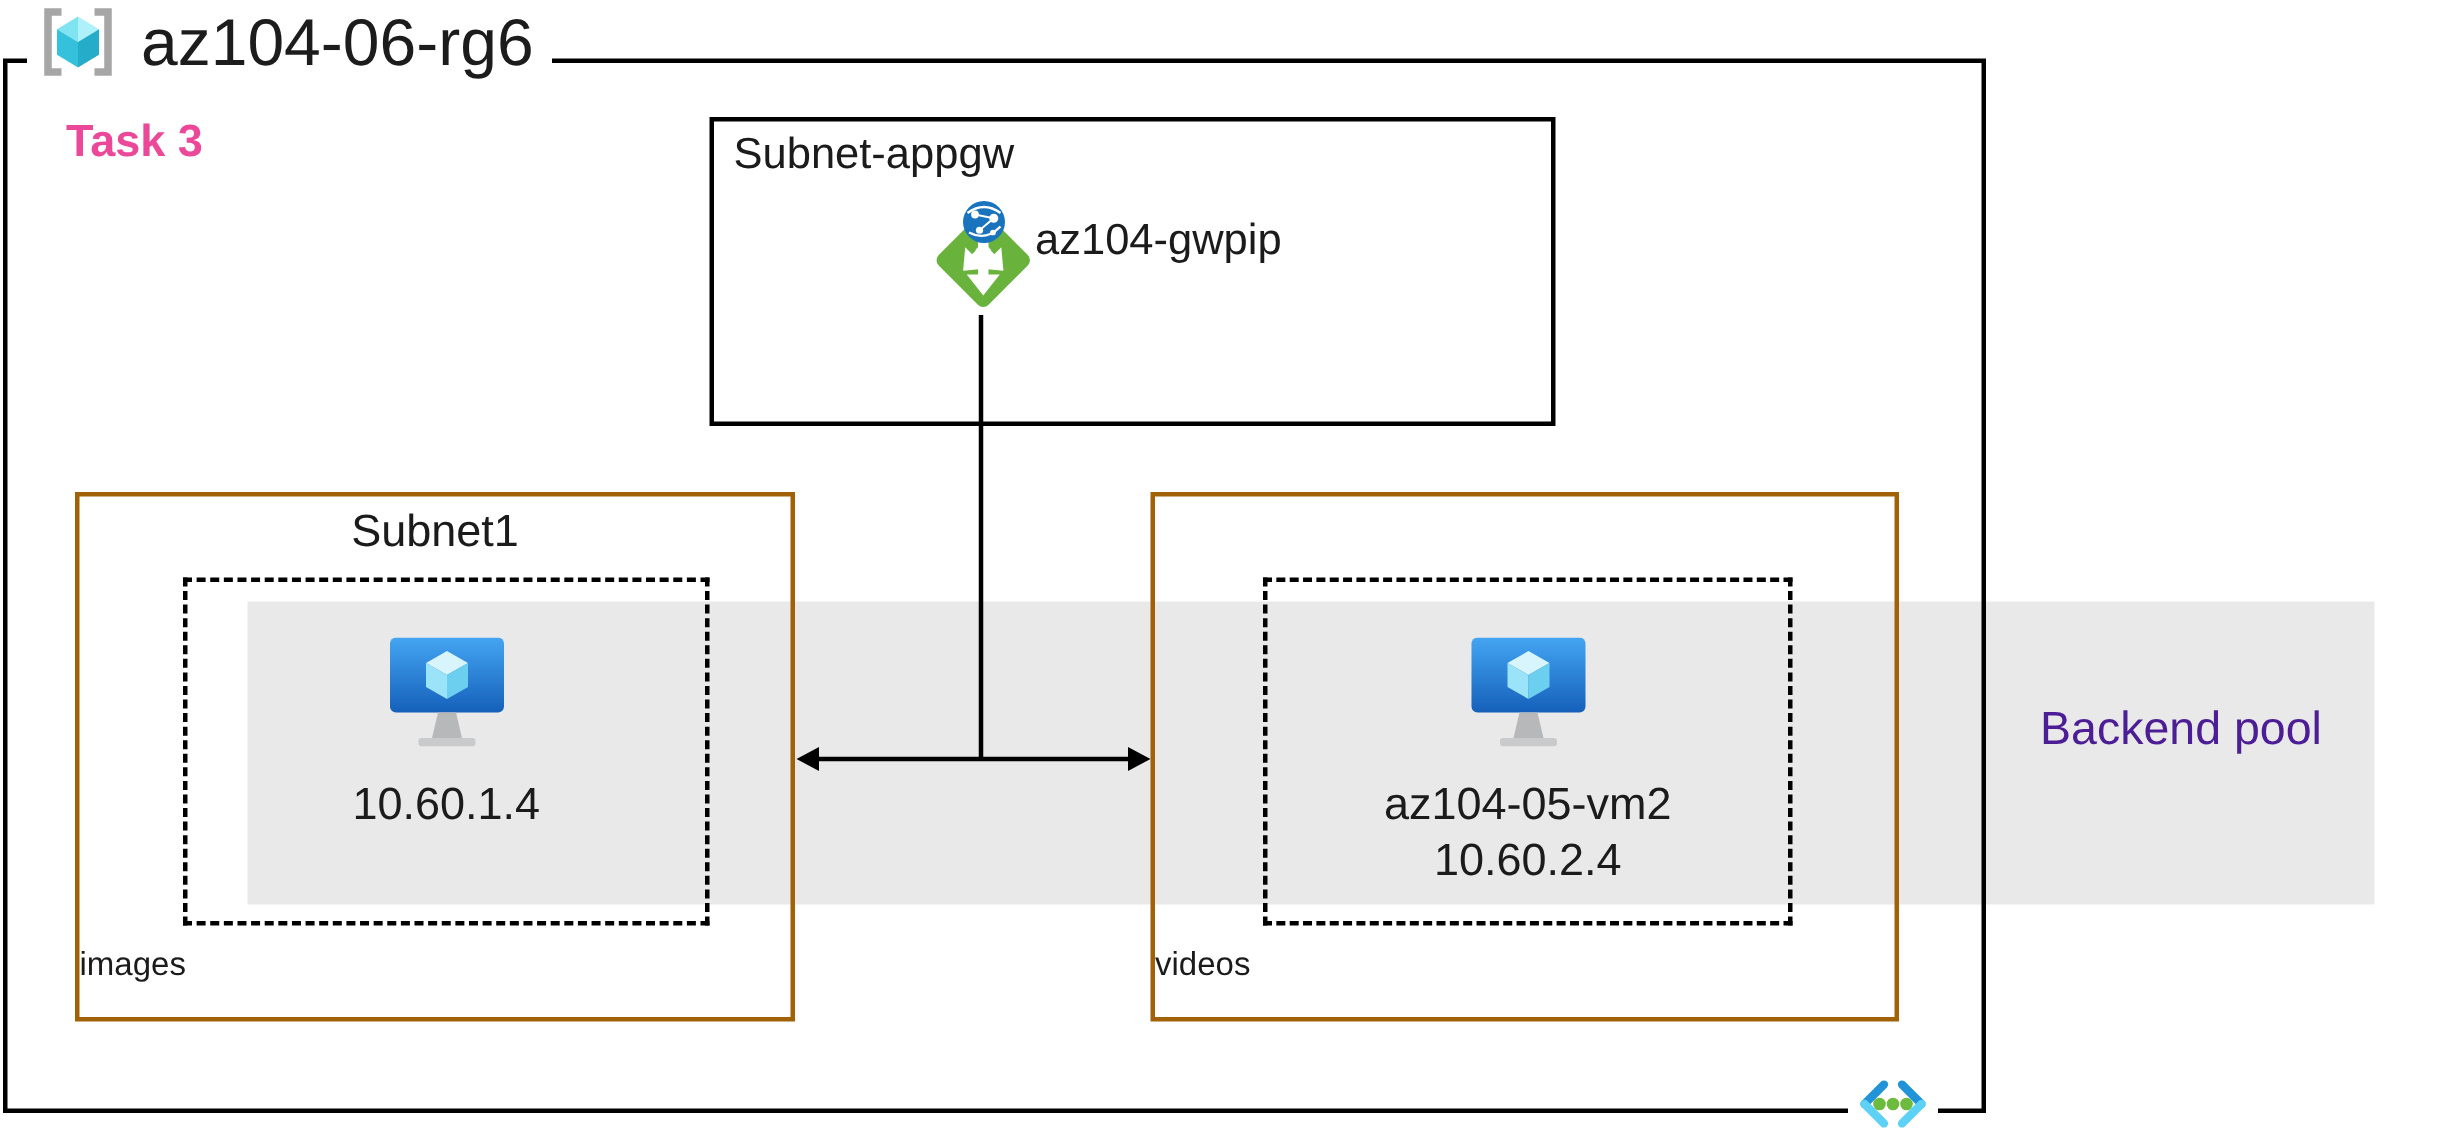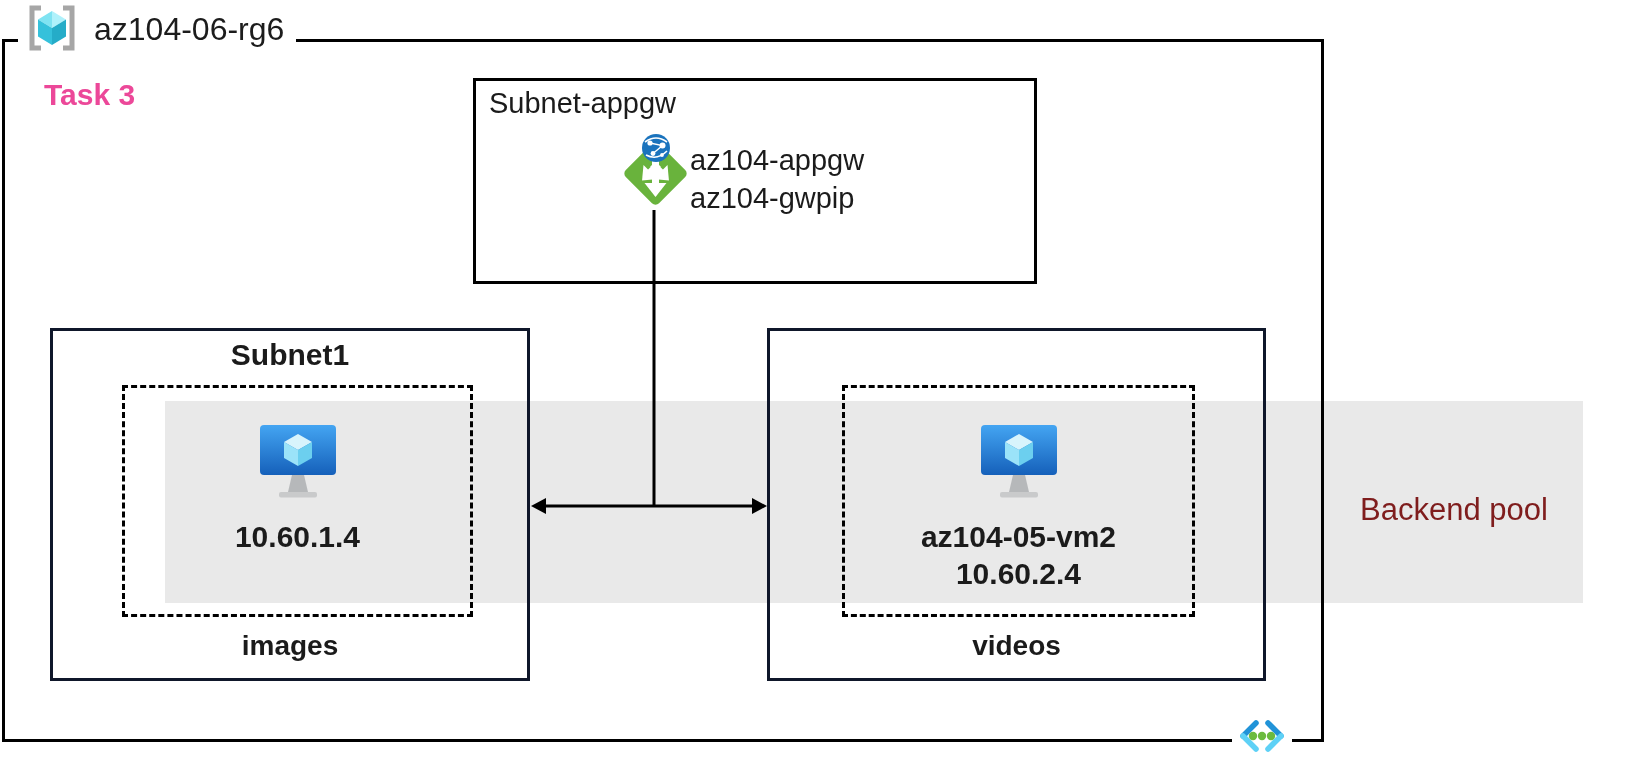--- a/index.html
+++ b/index.html
@@ -3,49 +3,49 @@
 <meta charset="utf-8">
 <style>
   html,body{margin:0;padding:0;background:#fff;}
   .canvas{
     position:relative;width:1625px;height:761px;background:#ffffff;overflow:hidden;
     font-family:"Liberation Sans",sans-serif;color:#1b1b1b;
   }
   
   .band{position:absolute;left:165px;top:401px;width:1418px;height:202px;background:#E9E9E9;z-index:0;}
   .band-label{position:absolute;left:1324px;top:468px;width:260px;text-align:center;
-    font-size:31px;color:#7f1d1d;z-index:5;margin-top:24px;}
+    font-size:31px;color:#4c1d95;z-index:5;}
   
   .connectors{position:absolute;left:0;top:0;z-index:1;pointer-events:none;}
   
   .rg-box{position:absolute;left:2px;top:39px;width:1322px;height:703px;border:3px solid #000;
     background:transparent;z-index:2;box-sizing:border-box;}
   .rg-chip{position:absolute;left:18px;top:2px;height:54px;padding:0 12px 0 6px;background:#fff;
     display:flex;align-items:center;gap:14px;z-index:4;}
-  .rg-chip .rg-text{font-size:32px;color:#1c1c1c;white-space:nowrap;}
+  .rg-chip .rg-text{font-size:44px;color:#1c1c1c;white-space:nowrap;}
   .task-label{position:absolute;left:44px;top:78px;font-size:30px;font-weight:bold;
     color:#ec4899;z-index:3;}
   
   .appgw-box{position:absolute;left:473px;top:78px;width:564px;height:206px;border:3px solid #000;
     box-sizing:border-box;background:transparent;z-index:2;}
   .appgw-title{position:absolute;left:13px;top:6px;font-size:29px;}
   .appgw-icon{position:absolute;left:141px;top:52px;}
   .appgw-names{position:absolute;left:214px;top:61px;font-size:29px;line-height:37.5px;white-space:nowrap;}
   
-  .subnet{position:absolute;top:328px;height:353px;border:3px solid #0f172a;box-sizing:border-box;
-    background:transparent;z-index:2;font-weight:bold;}
+  .subnet{position:absolute;top:328px;height:353px;border:3px solid #a16207;box-sizing:border-box;
+    background:transparent;z-index:2;}
   .subnet-1{left:50px;width:480px;}
   .subnet-2{left:767px;width:499px;}
   .subnet-title{position:absolute;top:7px;left:0;width:100%;text-align:center;font-size:30px;}
   .dashed-box{position:absolute;top:54px;border:3px dashed #000;box-sizing:border-box;}
   .subnet-1 .dashed-box{left:69px;width:351px;height:232px;}
   .subnet-2 .dashed-box{left:72px;width:353px;height:232px;}
   .vm-icon{position:absolute;left:50%;top:37px;transform:translateX(-50%);}
   .vm-text{position:absolute;top:130px;left:0;width:100%;text-align:center;font-size:30px;line-height:37px;}
-  .subnet-caption{position:absolute;top:299px;left:0;width:100%;text-align:center;font-size:28px;}
+  .subnet-caption{position:absolute;top:299px;left:0;width:100%;text-align:left;font-size:22px;}
   
   .vnet-chip{position:absolute;left:1232px;top:716px;width:60px;height:40px;background:#fff;
     display:flex;align-items:center;justify-content:center;z-index:4;}
 </style>
 </head>
 <body>
 
 <div class="canvas">
 
   <div class="band"></div>
@@ -93,21 +93,20 @@
       <circle cx="39" cy="15" r="14" fill="#1A73BD"></circle>
       <path d="M28 9 Q39 1 50 9" stroke="#fff" stroke-width="1.6" fill="none"></path>
       <path d="M29 22 Q40 28 50 18" stroke="#fff" stroke-width="1.6" fill="none"></path>
       <path d="M33 10 L45.5 12.5 L36 20.5" stroke="#fff" stroke-width="1.3" fill="none"></path>
       <circle cx="33" cy="10" r="2.6" fill="#fff"></circle>
       <circle cx="45.5" cy="12.5" r="3" fill="#fff"></circle>
       <circle cx="36" cy="20.5" r="2.4" fill="#fff"></circle>
       <circle cx="45" cy="22" r="1.9" fill="#fff"></circle>
     </svg>
     <div class="appgw-names">
-      <div>az104-appgw</div>
       <div>az104-gwpip</div>
     </div>
   </div>
 
   <div class="subnet subnet-1">
     <div class="subnet-title">Subnet1</div>
     <div class="dashed-box">
       <svg class="vm-icon" width="84" height="74" viewBox="0 0 84 74">
         <defs>
           <linearGradient id="vmg-a" x1="0" y1="0" x2="0" y2="1">

